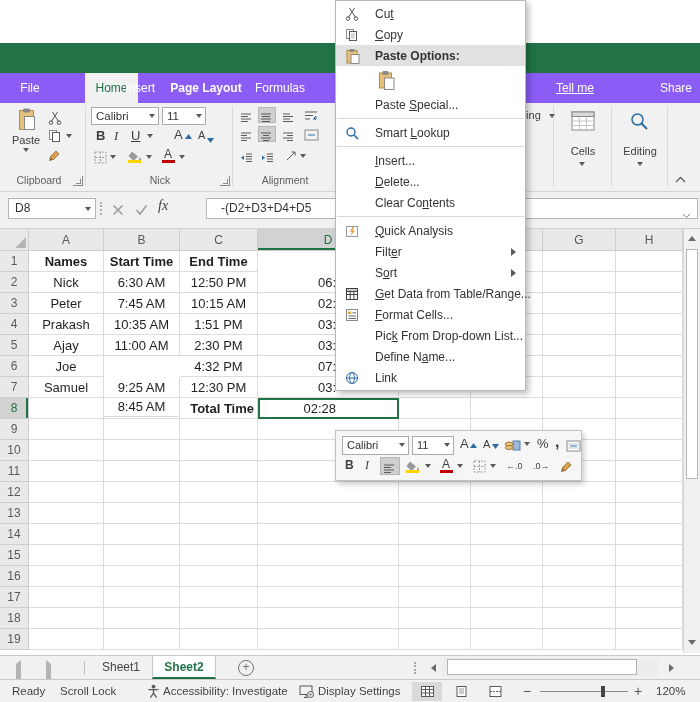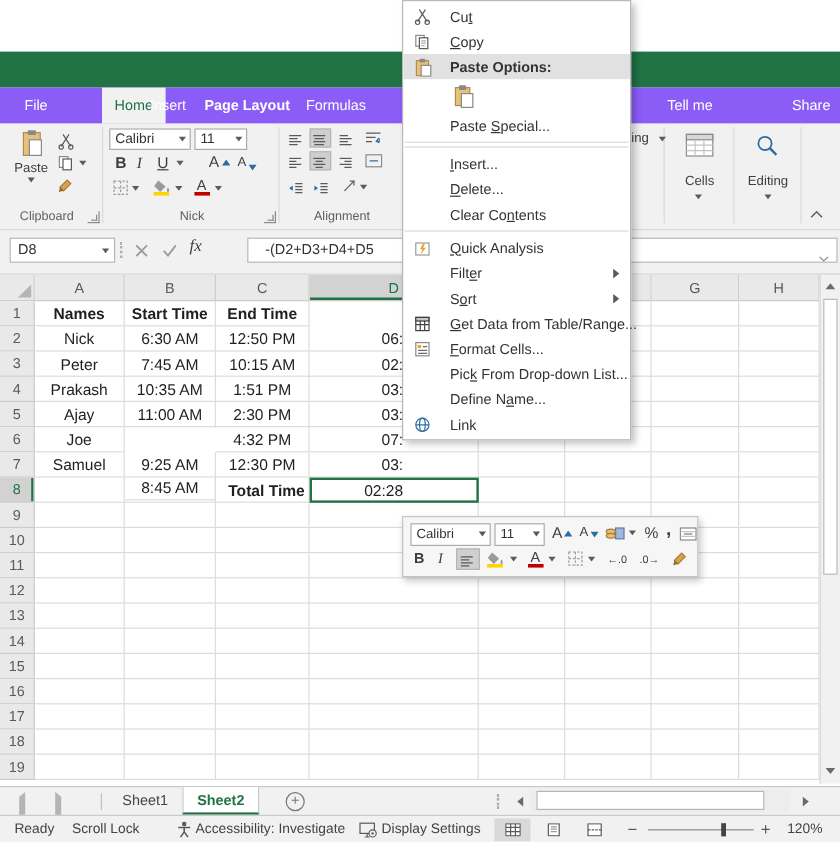--- a/index.html
+++ b/index.html
@@ -127,21 +127,21 @@
     <div class="tab active" style="left:57px;width:53px;margin-left:28px;">Home</div>
     <div class="tab" style="left:116px;width:48px;">Insert</div>
     <div class="tab" style="left:168px;width:76px;font-weight:bold;">Page Layout</div>
     <div class="tab" style="left:248px;width:64px;">Formulas</div>
     <span class="abs" style="left:536px;top:80px;">
       <svg width="12" height="16">
           <circle cx="6" cy="5.5" r="4.2" fill="none" stroke="#fff" stroke-width="1.2"></circle>
           <path d="M4.2 11.5 H7.8 M4.8 13.5 H7.2" stroke="#fff"></path>
         </svg>
     </span>
-    <div class="tab" style="left:551px;width:48px;">Tell me</div>
+    <div class="tab" style="left:551px;width:48px;text-decoration:underline;">Tell me</div>
     <span class="abs" style="left:641px;top:81px;">
       <svg width="15" height="14">
           <circle cx="6" cy="4.5" r="2.5" fill="none" stroke="#fff" stroke-width="1.2"></circle>
           <path d="M1.5 12 C2.5 8.5 9.5 8.5 10.5 12" fill="none" stroke="#fff" stroke-width="1.2"></path>
           <path d="M10.5 4.5 H14.5 M12.5 2.5 V6.5" stroke="#fff"></path>
         </svg>
     </span>
     <div class="tab" style="left:656px;width:40px;">Share</div>
   </div>
 
@@ -607,20 +607,29 @@
             <rect x="5.5" y="1" width="6" height="4" rx="1" fill="#8a8a8a"></rect>
             <rect x="7.5" y="8" width="9.5" height="11.5" fill="#fff" stroke="#8a8a8a"></rect>
           </svg>
         </span>
       </div>
       <div class="mi">
         <span class="mic"></span>
         <span class="mil">Paste <u>S</u>pecial...</span>
       </div>
       <div class="msep"></div>
+      <div class="mi">
+        <span class="mic">
+          <svg width="14" height="14">
+            <circle cx="6" cy="6" r="4" fill="#fff" stroke="#2e6da4" stroke-width="1.4"></circle>
+            <path d="M9 9 L13 13" stroke="#2e6da4" stroke-width="1.7"></path>
+          </svg>
+        </span>
+        <span class="mil">Smart <u>L</u>ookup</span>
+      </div>
       <div class="msep"></div>
       <div class="mi">
         <span class="mic"></span>
         <span class="mil"><u>I</u>nsert...</span>
       </div>
       <div class="mi">
         <span class="mic"></span>
         <span class="mil"><u>D</u>elete...</span>
       </div>
       <div class="mi">

